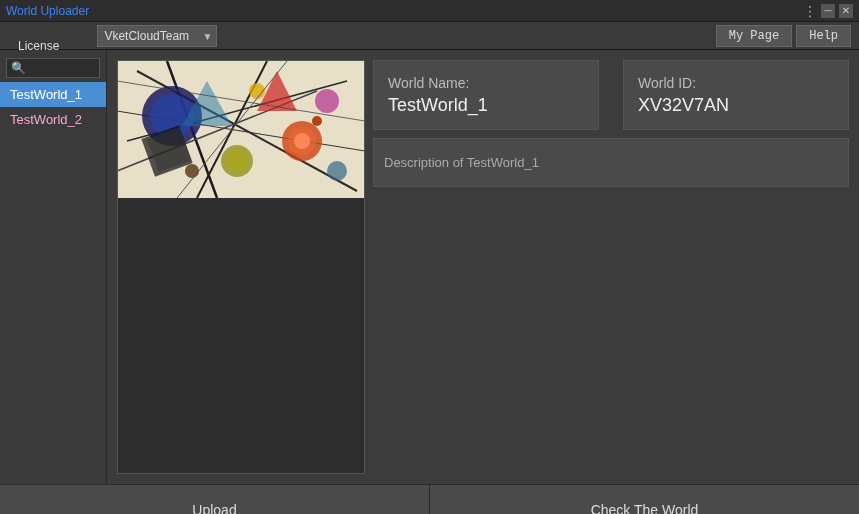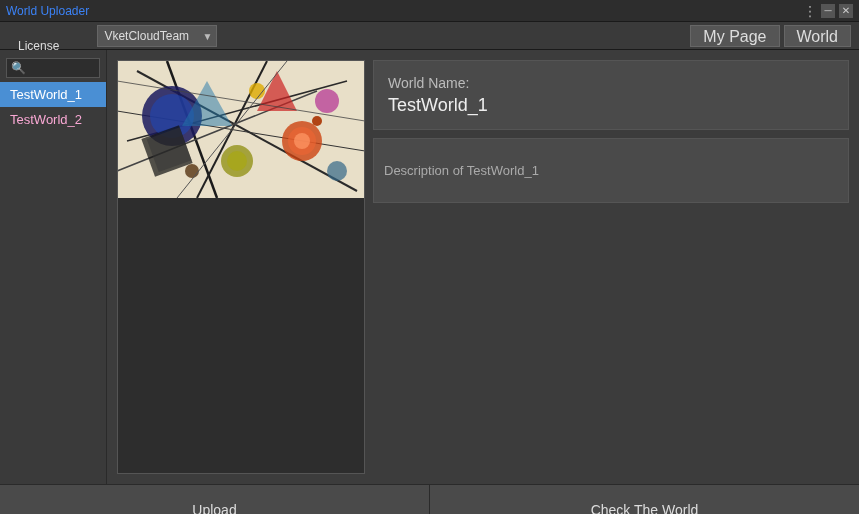--- a/index.html
+++ b/index.html
@@ -107,24 +107,25 @@
 
     #menu-bar-right {
       margin-left: auto;
       display: flex;
       gap: 4px;
     }
     .menu-right-btn {
       background: #555;
       border: 1px solid #666;
       color: #ddd;
-      font-size: 16px;
+      font-size: 12px;
       padding: 2px 12px;
       cursor: pointer;
       height: 22px;
+      font-family: Liberation Mono, monospace;
     }
 
     
     #main {
       display: flex;
       height: calc(514px - 22px - 28px - 30px);
     }
 
     
     #sidebar {
@@ -301,21 +302,21 @@
   <div id="account-selector">
     <div class="dropdown-wrap">
       <select id="account-dropdown">
         <option>VketCloudTeam</option>
       </select>
       <span class="dropdown-arrow">▼</span>
     </div>
   </div>
   <div id="menu-bar-right">
     <button class="menu-right-btn">My Page</button>
-    <button class="menu-right-btn">World</button>
+    <button class="menu-right-btn">Help</button>
   </div>
 </div>
 
 <div id="main">
 
   <div id="sidebar">
     <div id="search-wrap">
       <input id="search-input" type="text" placeholder="🔍" style="">
     </div>
     <div class="sidebar-item active">TestWorld_1</div>
@@ -368,23 +369,27 @@
       </div>
 
       <div style="flex:1; display:flex; flex-direction:column; gap:8px;">
         <div style="display:flex; gap:24px;justify-content:flex-end;">
 
           <div id="world-name-box" style="flex:1; background:#4a4a4a; border:1px solid #555; padding:10px 14px; min-height:70px; display:flex; flex-direction:column; justify-content:center;">
             <div id="world-name-label" style="font-size:14px;color:#bbb;margin-bottom:4px;">World Name:</div>
             <div id="world-name-value" style="font-size:18px;color:#eee;">TestWorld_1</div>
           </div>
 
+          <div id="world-id-box" style="flex:1; background:#4a4a4a; border:1px solid #555; padding:10px 14px; min-height:70px; display:flex; flex-direction:column; justify-content:center;">
+            <div id="world-id-label" style="font-size:14px;color:#bbb;margin-bottom:4px;">World ID:</div>
+            <div id="world-id-value" style="font-size:18px;color:#eee;">XV32V7AN</div>
+          </div>
         </div>
 
-        <div id="description-box" style="background:#4a4a4a; border:1px solid #555; padding:24px 10px; font-size:13px; color:#aaa; min-height:36px; width:100%;">
+        <div id="description-box" style="background:#4a4a4a; border:1px solid #555; padding:16px 10px; font-size:13px; color:#aaa; min-height:36px; width:100%;">
           <span>Description of TestWorld_1</span>
         </div>
       </div>
     </div>
   </div>
 </div>
 
 <div id="action-bar">
   <button id="upload-btn">Upload</button>
   <button id="check-world-btn">Check The World</button>

